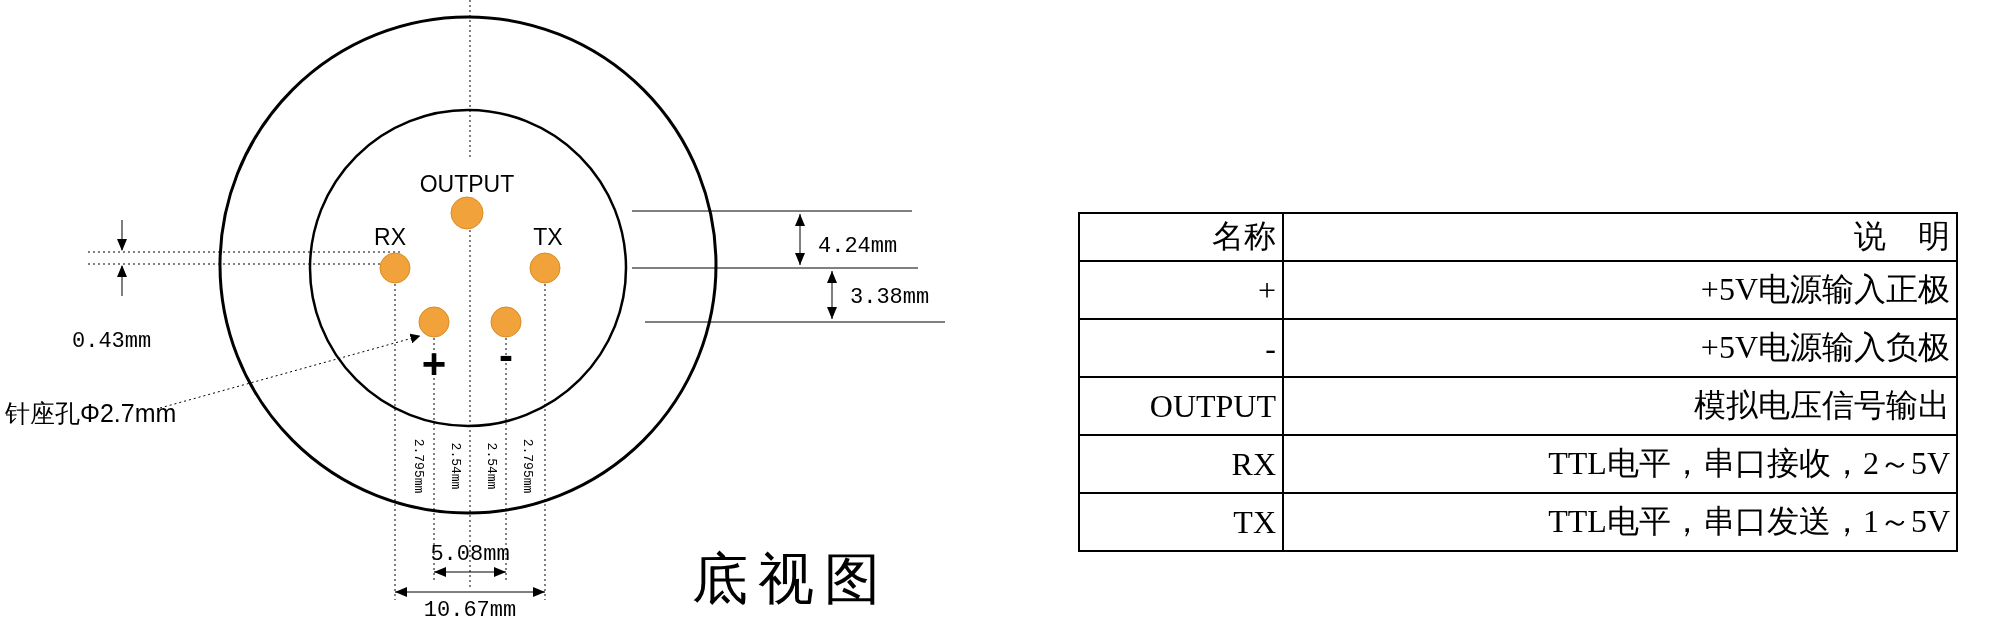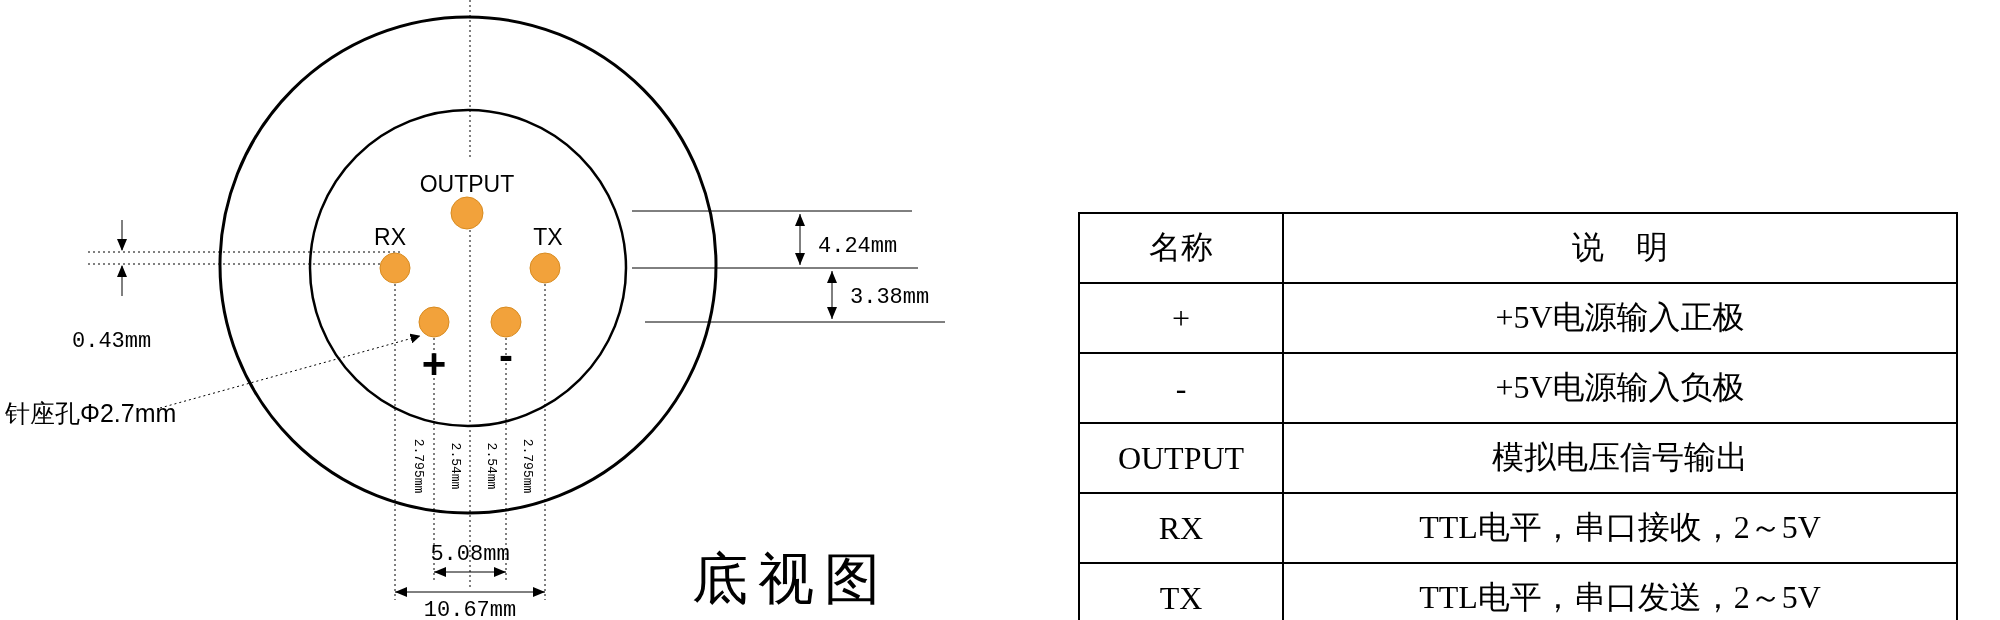--- a/index.html
+++ b/index.html
@@ -15,22 +15,22 @@
   .drawing-title{font-family:"Liberation Serif","DejaVu Serif",serif;font-size:56px;letter-spacing:10px;fill:#000;}
 
   .solid-line{stroke:#000;stroke-width:1;fill:none;}
   .dotted-line{stroke:#000;stroke-width:1;stroke-dasharray:2,3;fill:none;}
   .arrow-fill{fill:#000;stroke:none;}
 
   
   table.pin-table{position:absolute;left:1078px;top:212px;width:880px;height:340px;
        border-collapse:collapse;table-layout:fixed;
        font-family:"Liberation Serif","DejaVu Serif",serif;font-size:32px;color:#000;background:#fff;}
-  table.pin-table th, table.pin-table td{border:2px solid #000;text-align:center;vertical-align:middle;
-       padding:12px 6px;font-weight:normal;overflow:hidden;white-space:nowrap;}
+  table.pin-table th, table.pin-table td{border:2px solid #000;text-align:right;vertical-align:middle;
+       padding:1px 6px;font-weight:normal;overflow:hidden;white-space:nowrap;}
   table.pin-table col.name-col{width:204px;}
 </style>
 </head>
 <body>
 
 <div id="canvas">
 
   <svg width="1060" height="620" viewBox="0 0 1060 620" style="position:absolute;left:0;top:0;">
     <defs>
       <marker id="arr" viewBox="0 0 10 10" refX="9.5" refY="5" markerWidth="10" markerHeight="10" orient="auto">
@@ -143,18 +143,18 @@
       <tr>
         <td>OUTPUT</td>
         <td>模拟电压信号输出</td>
       </tr>
       <tr>
         <td>RX</td>
         <td>TTL电平，串口接收，2～5V</td>
       </tr>
       <tr>
         <td>TX</td>
-        <td>TTL电平，串口发送，2～5V</td>
+        <td>TTL电平，串口发送，1～5V</td>
       </tr>
     </tbody>
   </table>
 
 </div>
 
 </body></html>

